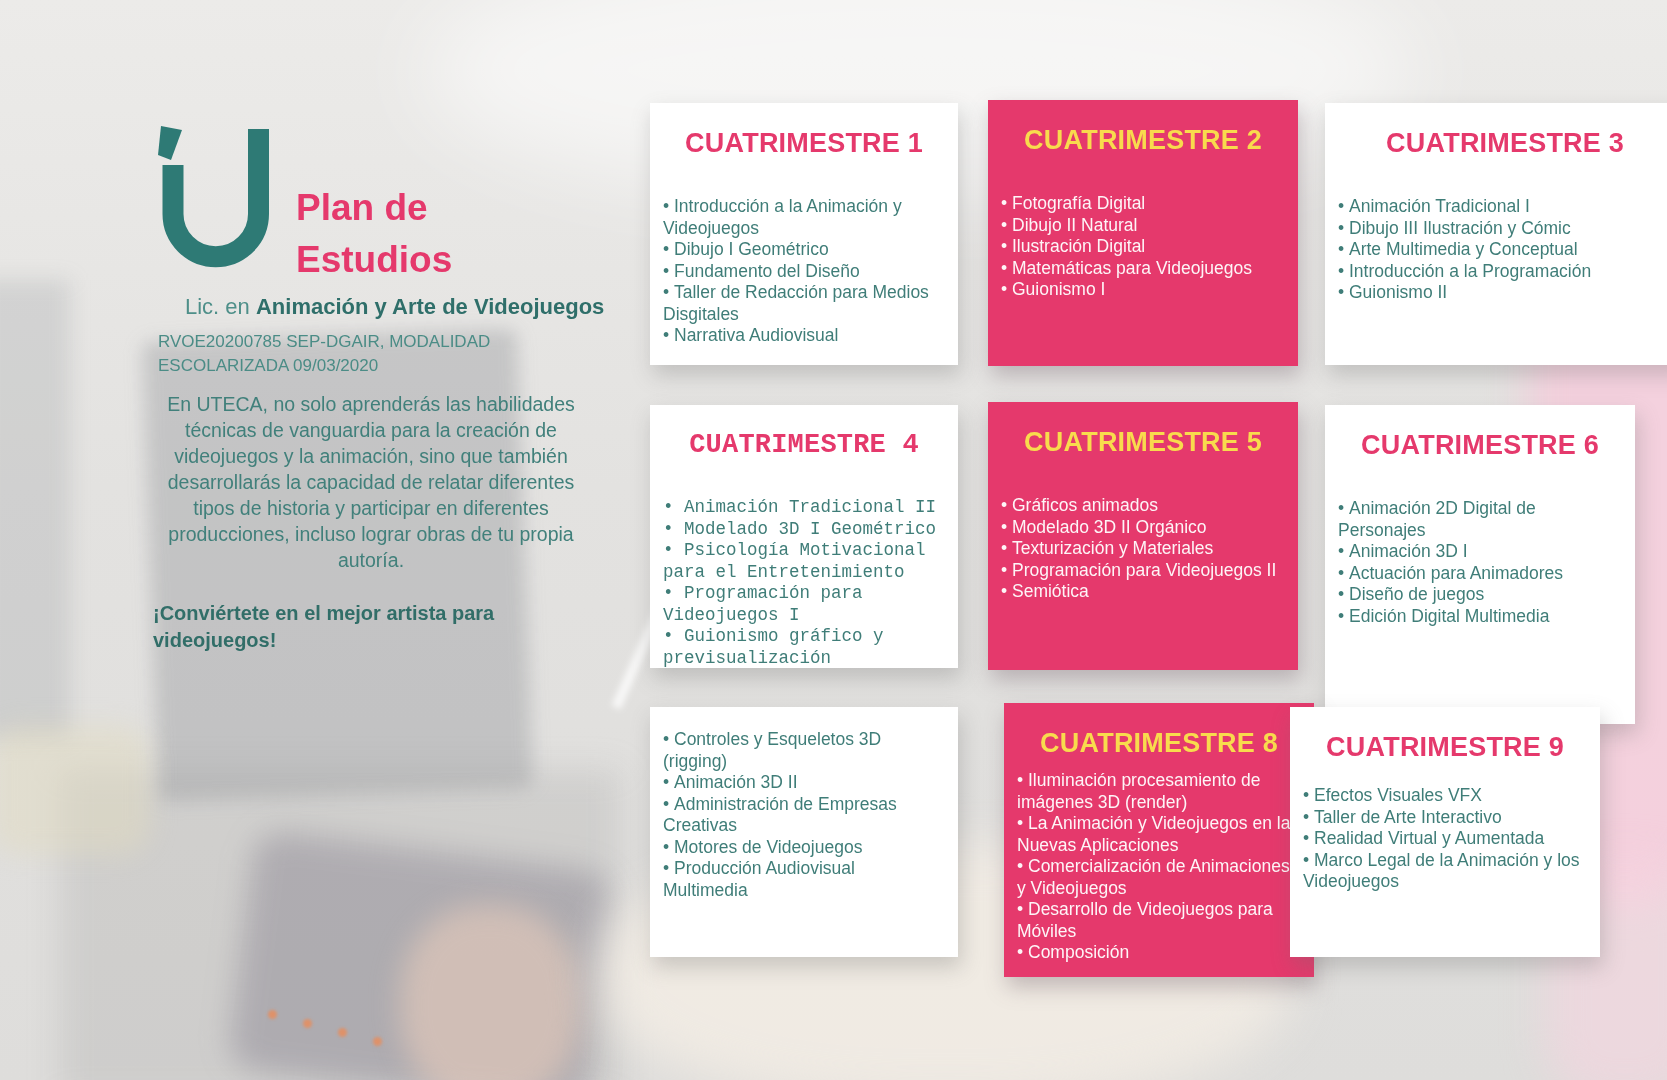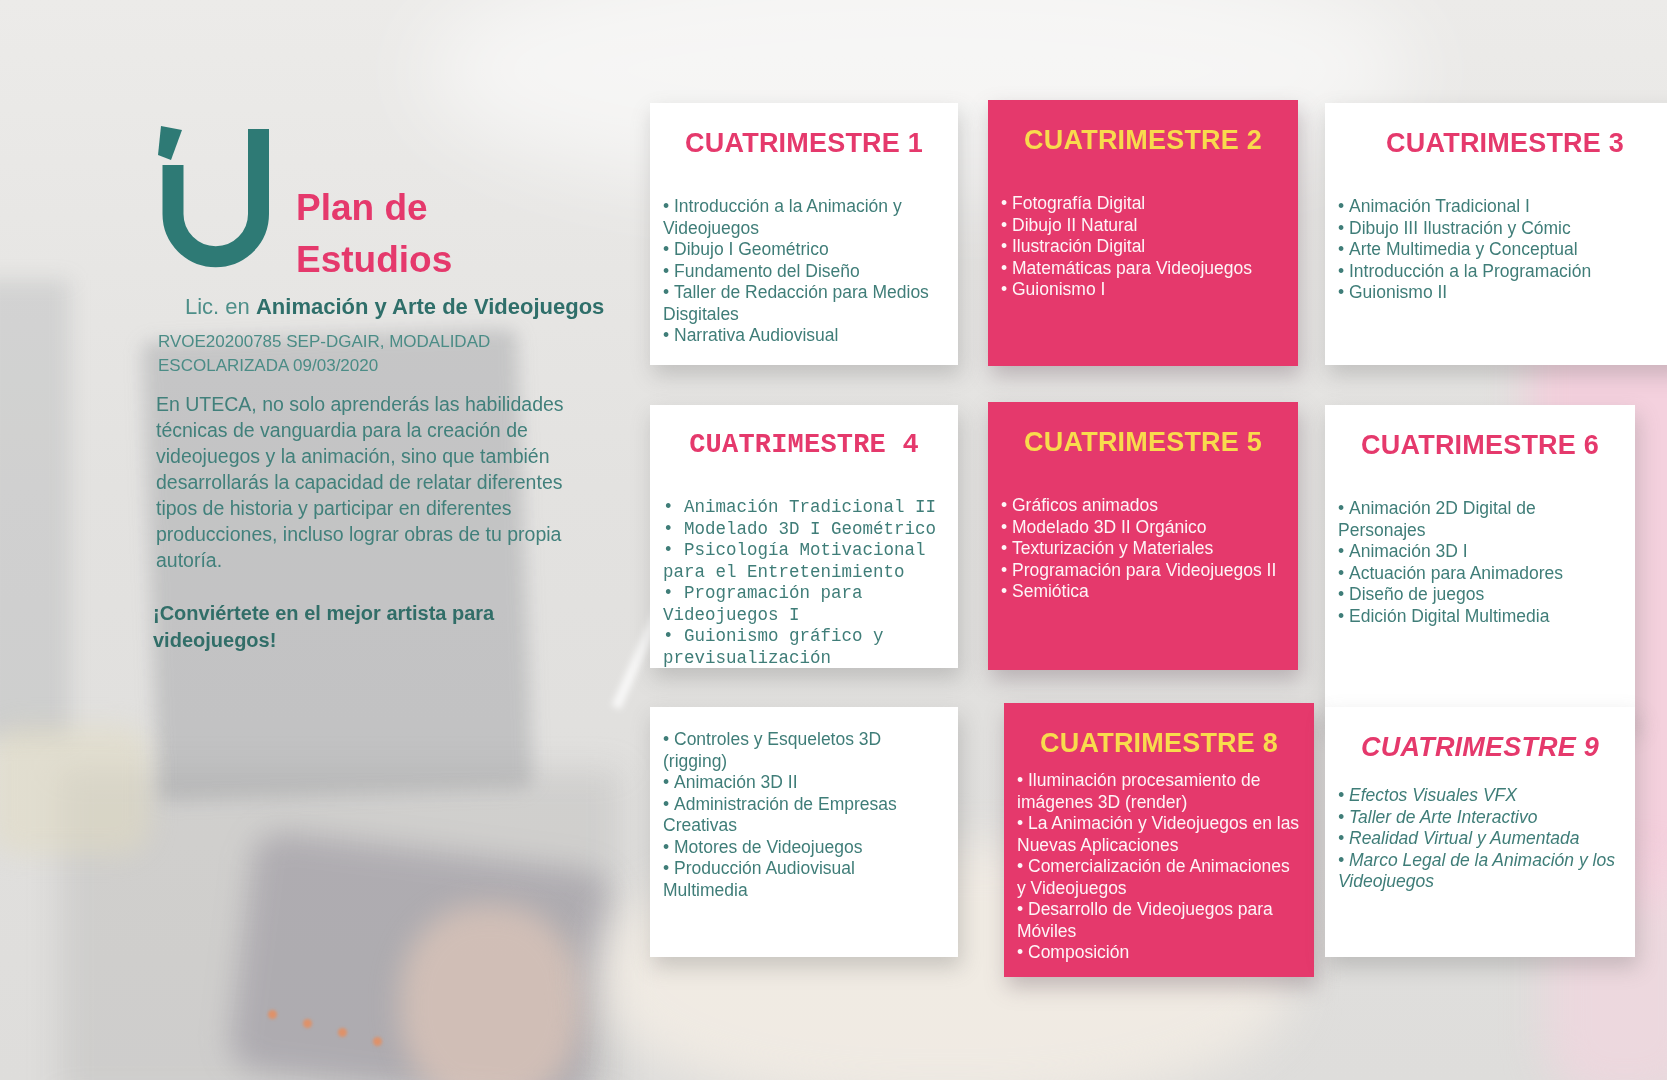--- a/index.html
+++ b/index.html
@@ -23,42 +23,42 @@
   .bg-person{left:600px;top:845px;width:690px;height:260px;background:rgba(244,238,229,0.80);filter:blur(24px);border-radius:45%;}
   .bg-pen{left:670px;top:430px;width:10px;height:290px;background:rgba(255,255,255,0.75);filter:blur(3px);transform:rotate(24deg);}
   .bg-pink-right{left:1528px;top:245px;width:190px;height:660px;background:rgba(247,206,221,0.85);filter:blur(20px);border-radius:90px;}
   .bg-pink-corner{left:1545px;top:860px;width:160px;height:240px;background:rgba(247,211,224,0.55);filter:blur(20px);border-radius:60px;}
   
   .logo{position:absolute;left:158px;top:124px;}
   .plan-title{position:absolute;left:296px;top:182px;width:190px;font-size:37px;line-height:52px;font-weight:bold;color:var(--pink);}
   .program{position:absolute;left:158px;top:294px;width:460px;font-size:22px;color:var(--teal-light);margin-left:27px;}
   .program b{color:var(--teal-dark);}
   .rvoe{position:absolute;left:158px;top:330px;width:390px;font-size:17px;line-height:24px;color:#4B8C86;}
-  .desc{position:absolute;left:156px;top:391px;width:430px;font-size:19.5px;line-height:26px;color:#41807B;}
+  .desc{position:absolute;left:156px;top:391px;width:430px;font-size:19.5px;line-height:26px;color:#41807B;text-align:center;}
   .cta{position:absolute;left:153px;top:600px;width:362px;font-size:20px;line-height:27px;font-weight:bold;color:#316E68;}
   
   .card{position:absolute;background:var(--card);box-shadow:3px 10px 20px rgba(110,110,110,0.30);}
   .card.pink{background:var(--pink);box-shadow:3px 10px 20px rgba(110,90,100,0.35);}
   .card-title{margin-top:25px;text-align:center;font-size:27px;font-weight:bold;color:var(--pink);letter-spacing:0.2px;}
   .card.pink .card-title{color:var(--yellow);}
   .card-list{margin:37px 14px 0 13px;}
   .card.r3 .card-list{margin-top:22px;}
   .card.dense .card-list{margin-top:11px;}
   .course{font-size:17.5px;line-height:21.5px;color:var(--teal);}
   .course::before{content:"\2022\00a0";}
   .card.pink .course{color:rgba(255,255,255,0.95);}
   .p1{left:650px;top:103px;width:308px;height:262px;}
   .p2{left:988px;top:100px;width:310px;height:266px;}
   .p3{left:1325px;top:103px;width:360px;height:262px;}
   .p4{left:650px;top:405px;width:308px;height:263px;font-family:Liberation Mono, monospace;}
   .p5{left:988px;top:402px;width:310px;height:268px;}
   .p6{left:1325px;top:405px;width:310px;height:319px;}
   .p7{left:650px;top:707px;width:308px;height:250px;}
   .p8{left:1004px;top:703px;width:310px;height:274px;}
-  .p9{left:1325px;top:707px;width:310px;height:250px;font-style:italic;}
+  .p9{left:1290px;top:707px;width:310px;height:250px;}
 </style>
 </head>
 <body>
 
 <div class="canvas">
 
   <div class="bg bg-wash-top"></div>
   <div class="bg bg-left-band"></div>
   <div class="bg bg-monitor"></div>
   <div class="bg bg-desk"></div>

